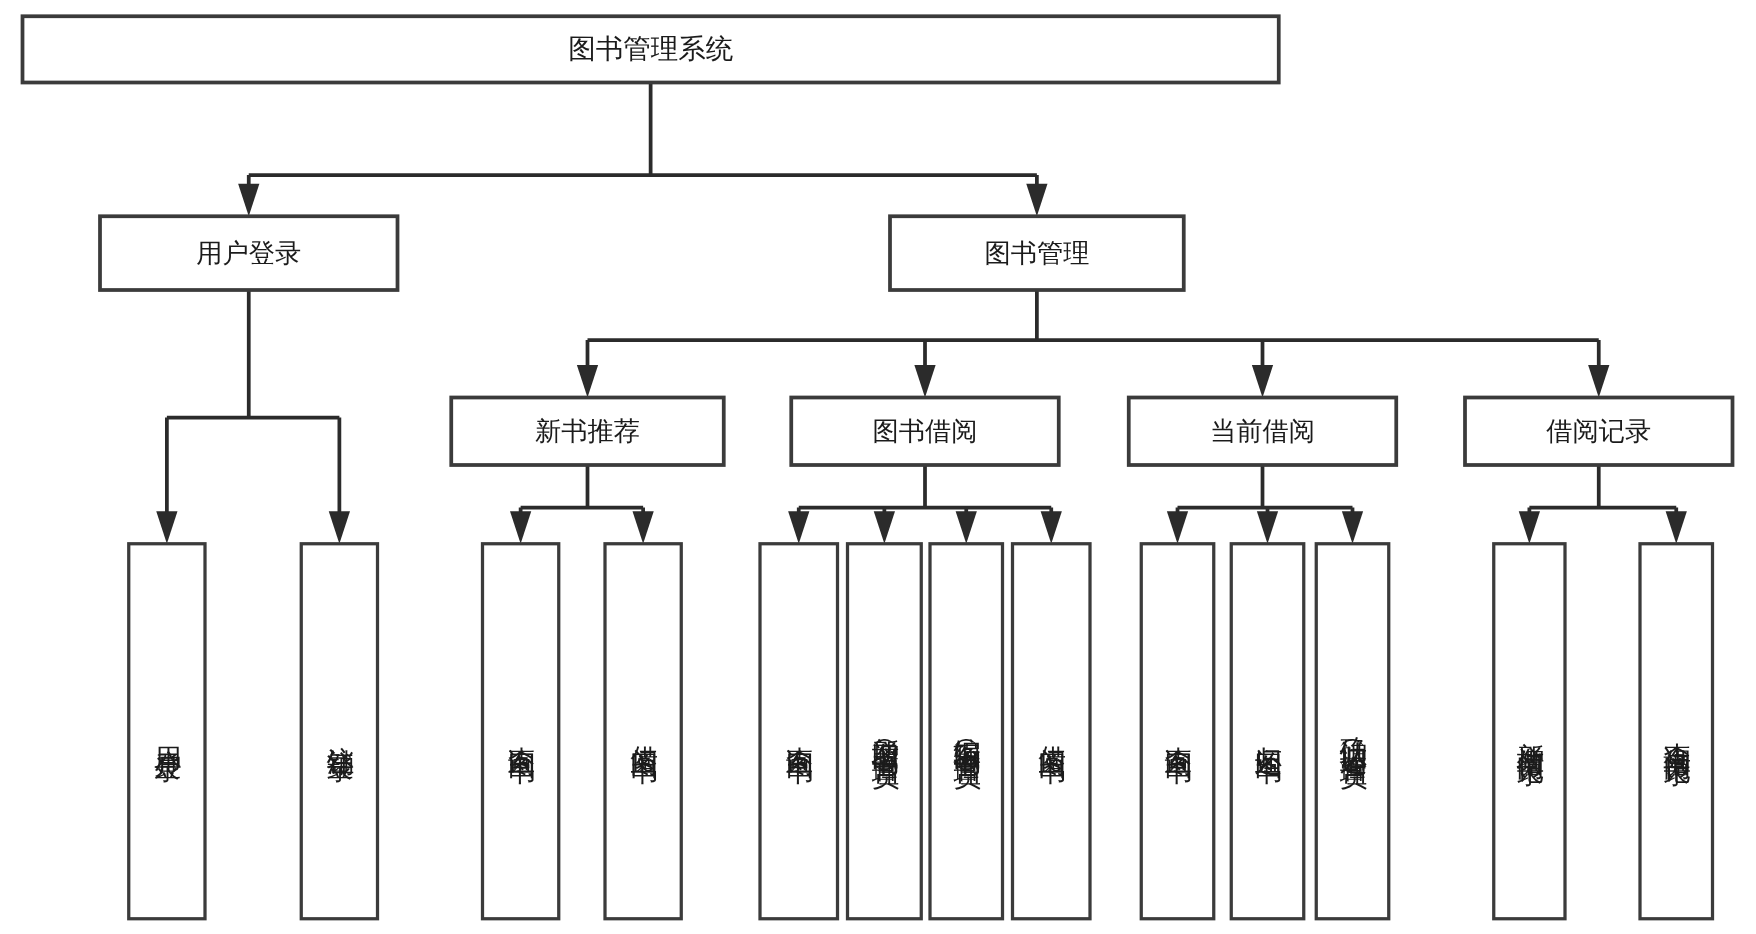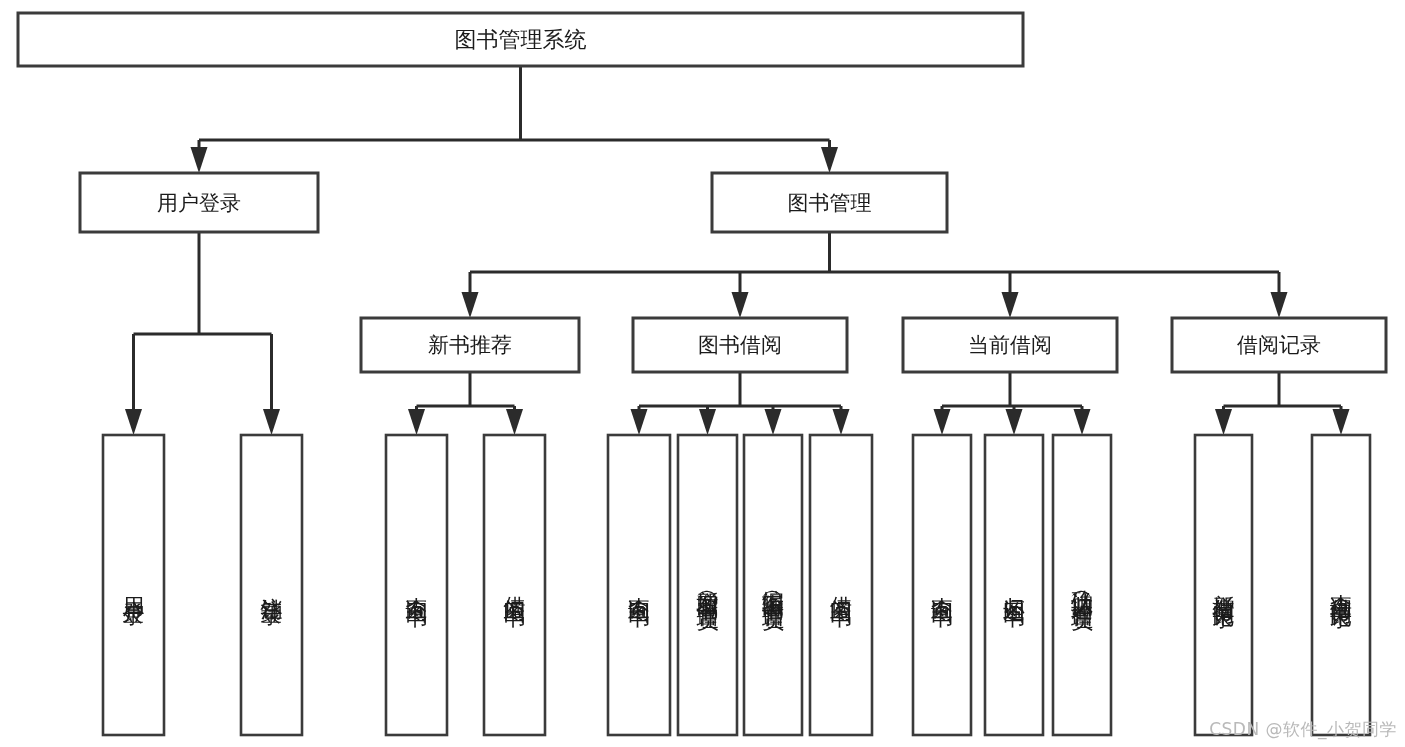--- a/index.html
+++ b/index.html
@@ -190,14 +190,13 @@
       <div class="vlabel" style="left: 608px; top: 435px; width: 62px; height: 300px;">查询图书</div>
       <div class="vlabel" style="left: 678px; top: 435px; width: 59px; height: 300px;">新增图书（管理员）</div>
       <div class="vlabel" style="left: 744px; top: 435px; width: 58px; height: 300px;">编辑图书（管理员）</div>
       <div class="vlabel" style="left: 810px; top: 435px; width: 62px; height: 300px;">借阅图书</div>
       <div class="vlabel" style="left: 913px; top: 435px; width: 58px; height: 300px;">查询图书</div>
       <div class="vlabel" style="left: 985px; top: 435px; width: 58px; height: 300px;">归还图书</div>
       <div class="vlabel" style="left: 1053px; top: 435px; width: 58px; height: 300px;">确认归还（管理员）</div>
       <div class="vlabel" style="left: 1195px; top: 435px; width: 57px; height: 300px;">新增借阅记录</div>
       <div class="vlabel" style="left: 1312px; top: 435px; width: 58px; height: 300px;">查询借阅记录</div>
     </div>
-  <div class="watermark">CSDN @软件_小贺同学</div>
 </div>
 
 </body></html>

